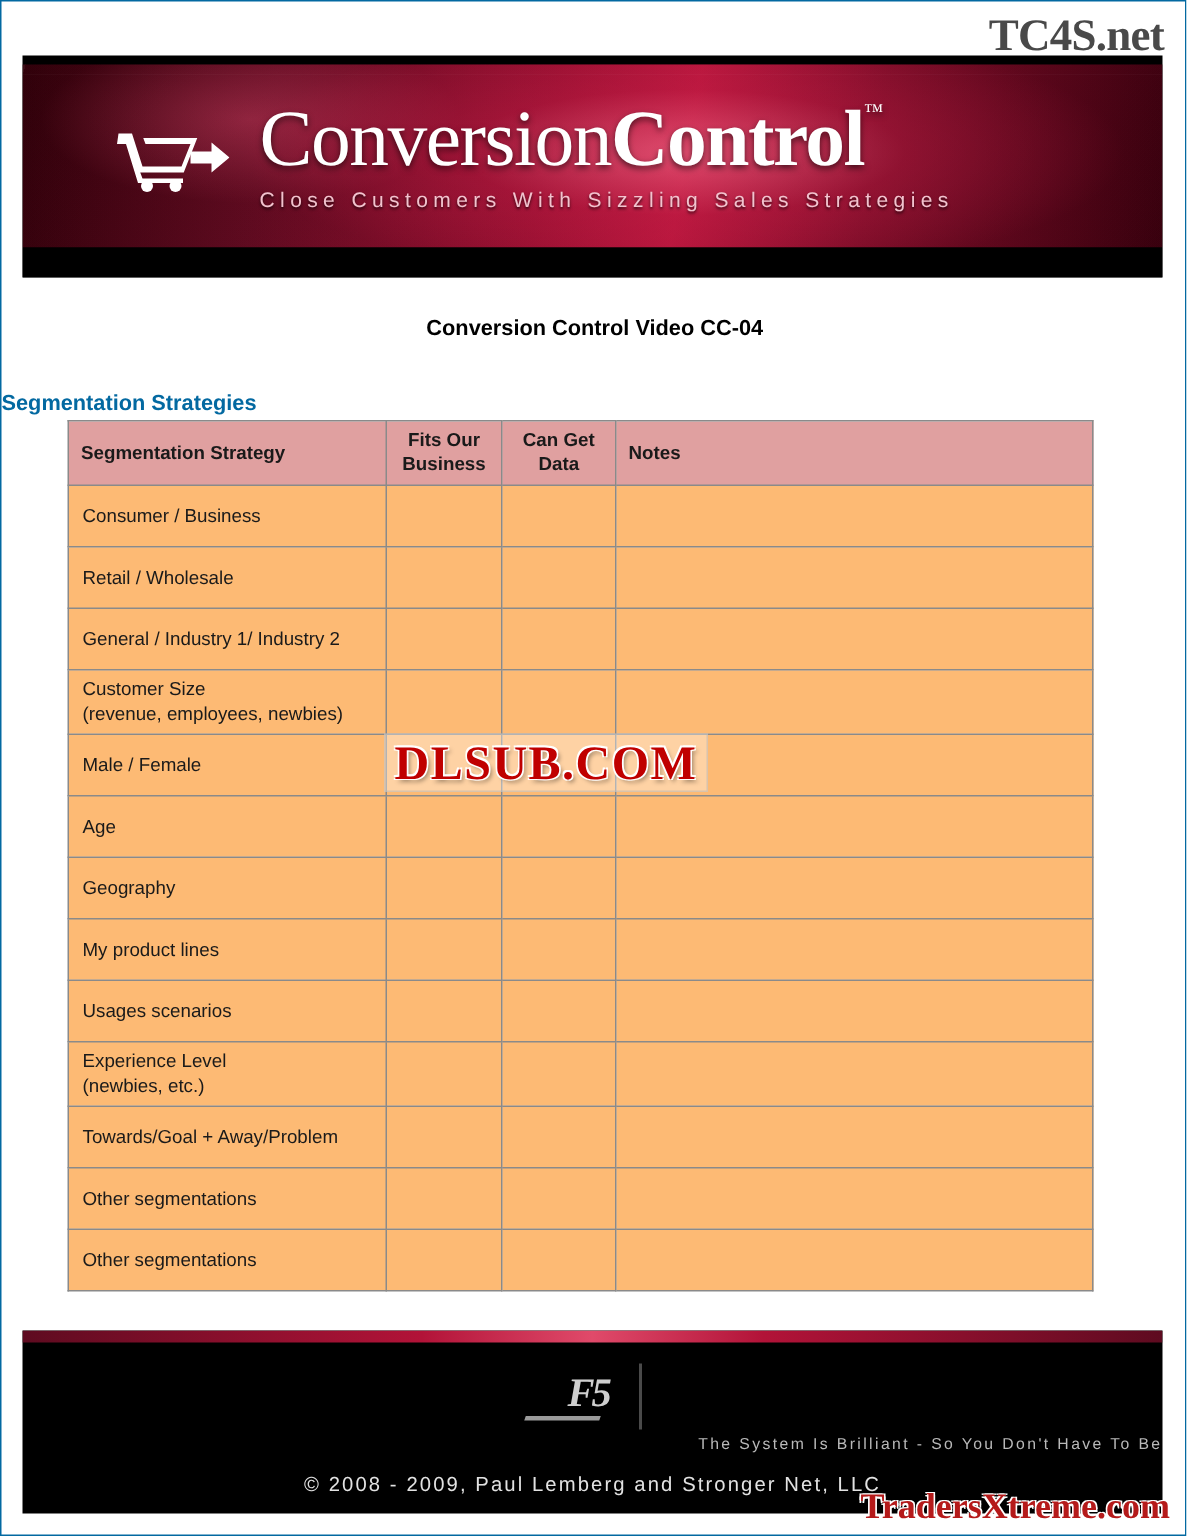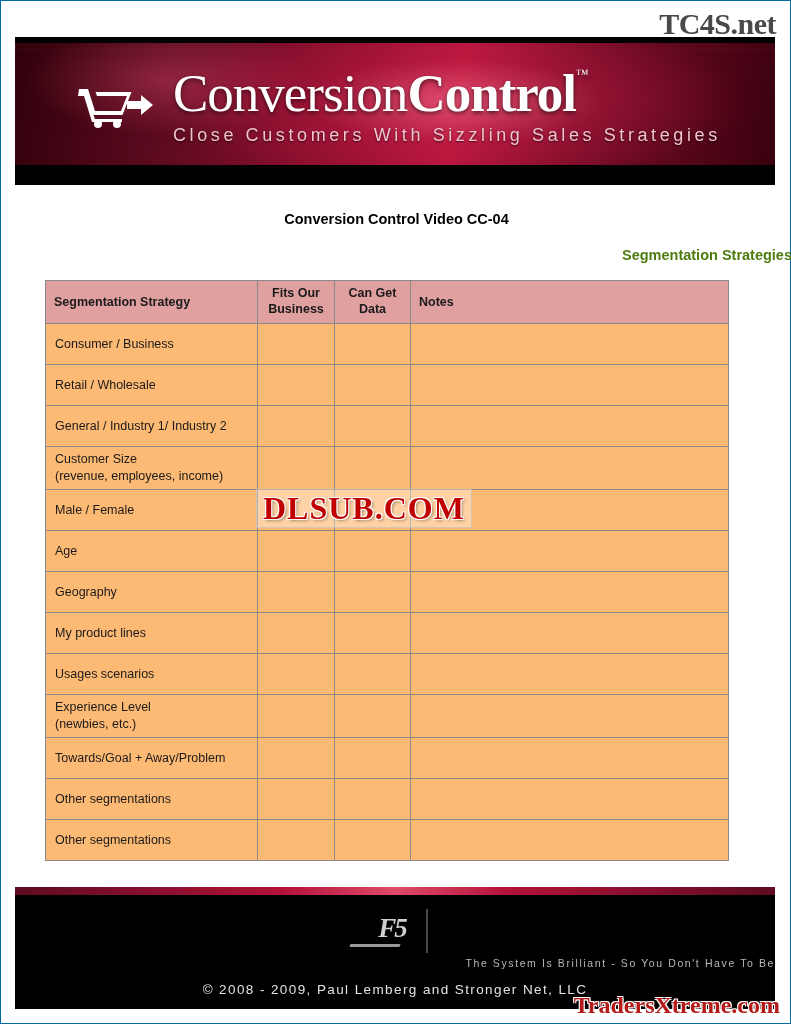--- a/index.html
+++ b/index.html
@@ -96,21 +96,21 @@
   .brand-main b { font-weight: bold; }
   .brand-main span.light { font-weight: normal; }
   .tm {
     font-size: 13px;
     vertical-align: top;
     letter-spacing: 0;
   }
   .brand-sub {
     margin-top: 6px;
     font-family: "Liberation Sans", sans-serif;
-    font-size: 18px;
+    font-size: 14px;
     color: #f2c3ce;
     letter-spacing: 3.6px;
     white-space: nowrap;
     text-shadow: 0 1px 2px rgba(0,0,0,.7);
   }
   .header-band .bottom-bar {
     position: absolute;
     left: 0;
     bottom: 0;
     width: 760px;
@@ -123,26 +123,26 @@
     position: absolute;
     left: 0; top: 210px;
     width: 791px;
     text-align: center;
     font-size: 14.5px;
     font-weight: bold;
     color: #000;
   }
   .doc-subtitle {
     position: absolute;
-    left: 0; top: 246px;
+    left: 0; top: 260px;
     width: 791px;
-    text-align: right;
+    text-align: left;
     font-size: 14.5px;
     font-weight: bold;
-    color: #4d7c0f;
+    color: #0369a1;
   }
 
   
   .tbl-wrap {
     position: absolute;
     left: 44px;
     top: 279px;
     width: 683px;
   }
   table.grid {
@@ -378,21 +378,21 @@
         <tr>
           <td>General / Industry 1/ Industry 2</td>
           <td></td>
           <td></td>
           <td></td>
         </tr>
 
         <tr>
           <td>
             <span class="l2">Customer Size</span>
-            <span class="l2">(revenue, employees, income)</span>
+            <span class="l2">(revenue, employees, newbies)</span>
           </td>
           <td></td>
           <td></td>
           <td></td>
         </tr>
 
         <tr>
           <td>Male / Female</td>
           <td></td>
           <td></td>

